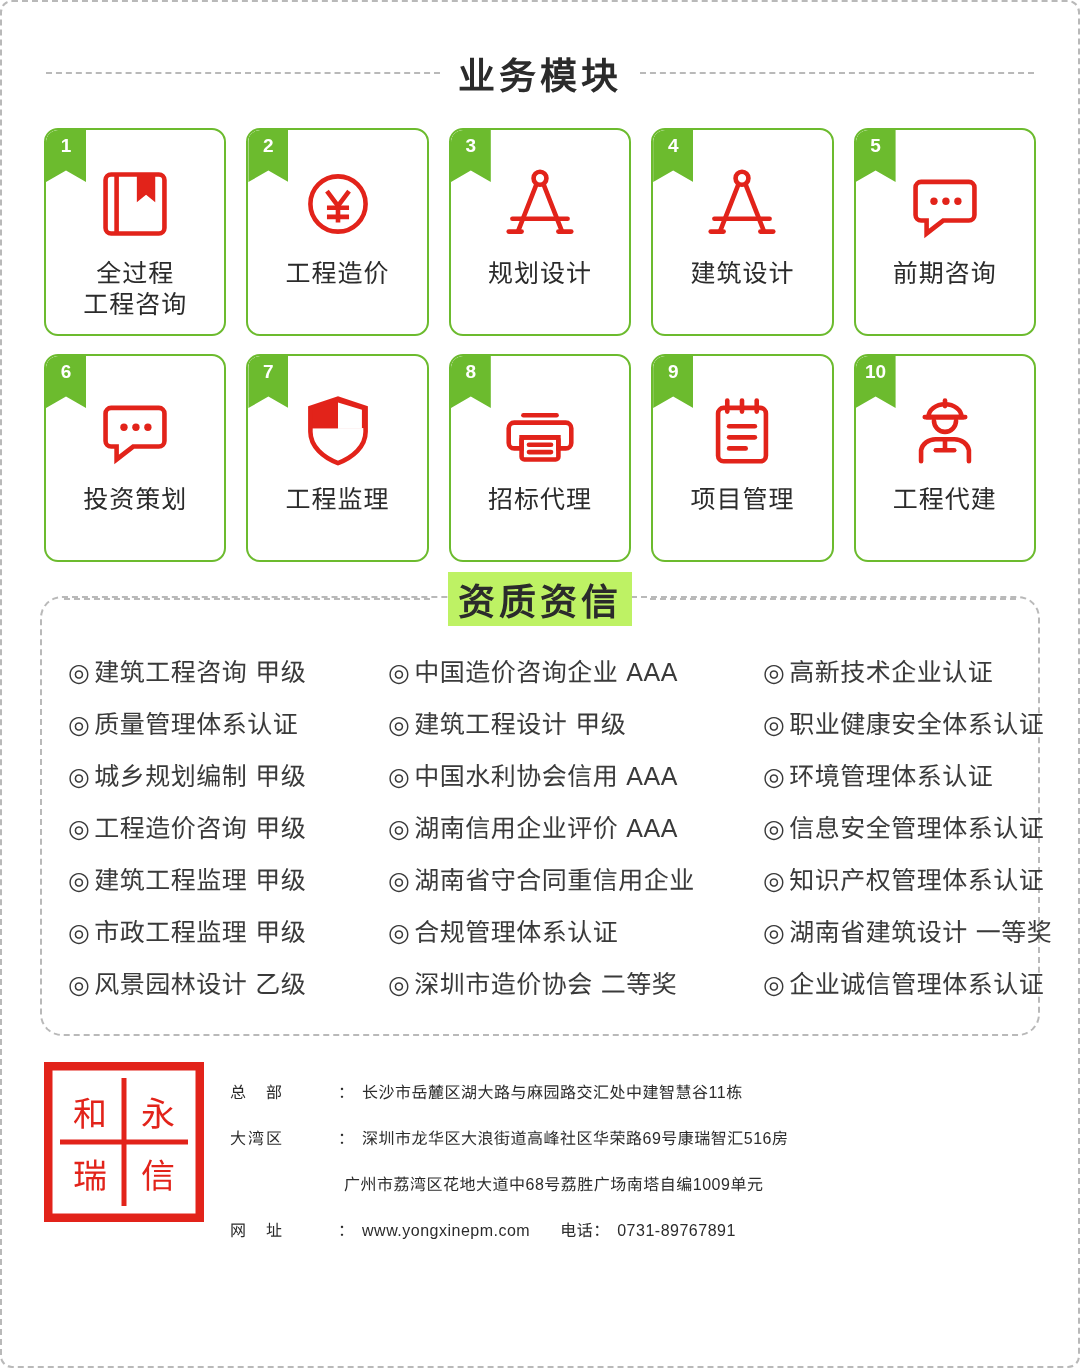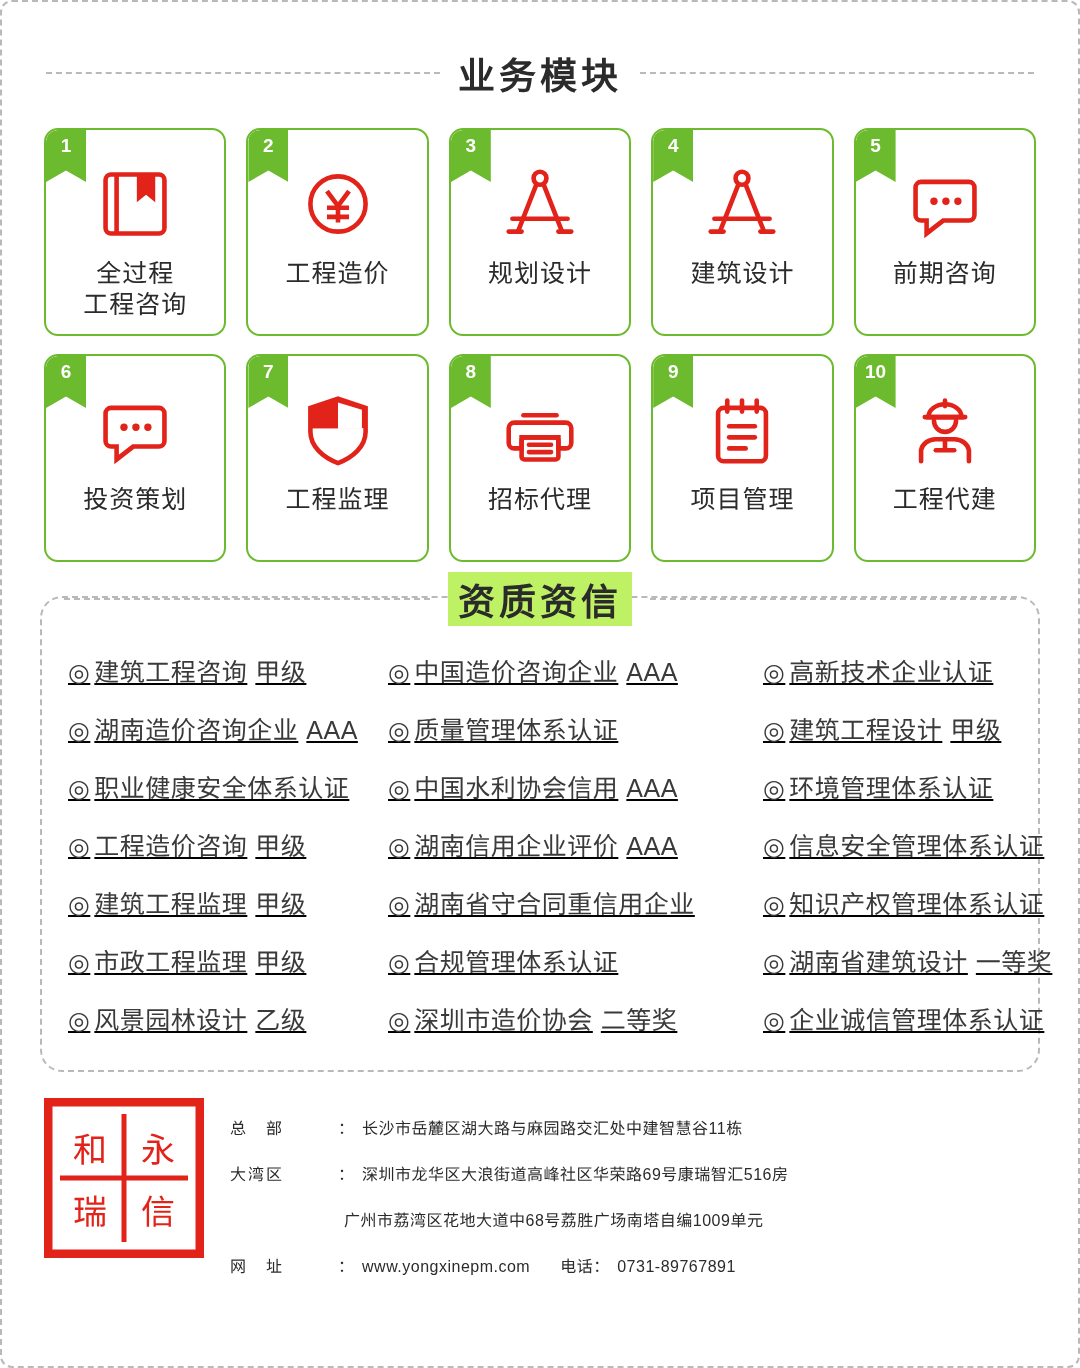--- a/index.html
+++ b/index.html
@@ -106,22 +106,21 @@
   .qual-head .title {
     background: #bef264;
     padding: 0 10px;
     font-size: 37px; font-weight: bold; color: #2b2b2b;
     letter-spacing: 4px; white-space: nowrap;
   }
   .qual-grid {
     margin-top: 16px;
     display: grid;
     grid-template-columns: 320px 375px 1fr;
-    row-gap: 10px;
-    text-decoration: underline;
+    row-gap: 4px;
   }
   .q-item {
     font-size: 25px;
     color: #3a3a3a;
     line-height: 48px;
     white-space: nowrap;
     letter-spacing: 0.5px;
   }
   .q-item .dot { color: #3a3a3a; margin-right: 4px; }
   .q-item .lvl { margin-left: 8px; }
@@ -348,26 +347,26 @@
       <div class="title">资质资信</div>
       <div class="rule"></div>
     </div>
 
     <div class="qual-grid">
 
       <div class="q-item"><span class="dot">◎</span><span>建筑工程咨询</span><span class="lvl">甲级</span></div>
       <div class="q-item"><span class="dot">◎</span><span>中国造价咨询企业</span><span class="lvl">AAA</span></div>
       <div class="q-item"><span class="dot">◎</span><span>高新技术企业认证</span><span class="lvl"></span></div>
 
-      <div class="q-item"><span class="dot">◎</span><span>湖南造价咨询企业</span><span class="lvl">AAA</span></div>
       <div class="q-item"><span class="dot">◎</span><span>质量管理体系认证</span><span class="lvl"></span></div>
 
       <div class="q-item"><span class="dot">◎</span><span>建筑工程设计</span><span class="lvl">甲级</span></div>
       <div class="q-item"><span class="dot">◎</span><span>职业健康安全体系认证</span><span class="lvl"></span></div>
 
+      <div class="q-item"><span class="dot">◎</span><span>城乡规划编制</span><span class="lvl">甲级</span></div>
       <div class="q-item"><span class="dot">◎</span><span>中国水利协会信用</span><span class="lvl">AAA</span></div>
       <div class="q-item"><span class="dot">◎</span><span>环境管理体系认证</span><span class="lvl"></span></div>
 
       <div class="q-item"><span class="dot">◎</span><span>工程造价咨询</span><span class="lvl">甲级</span></div>
       <div class="q-item"><span class="dot">◎</span><span>湖南信用企业评价</span><span class="lvl">AAA</span></div>
       <div class="q-item"><span class="dot">◎</span><span>信息安全管理体系认证</span><span class="lvl"></span></div>
 
       <div class="q-item"><span class="dot">◎</span><span>建筑工程监理</span><span class="lvl">甲级</span></div>
       <div class="q-item"><span class="dot">◎</span><span>湖南省守合同重信用企业</span><span class="lvl"></span></div>
       <div class="q-item"><span class="dot">◎</span><span>知识产权管理体系认证</span><span class="lvl"></span></div>

